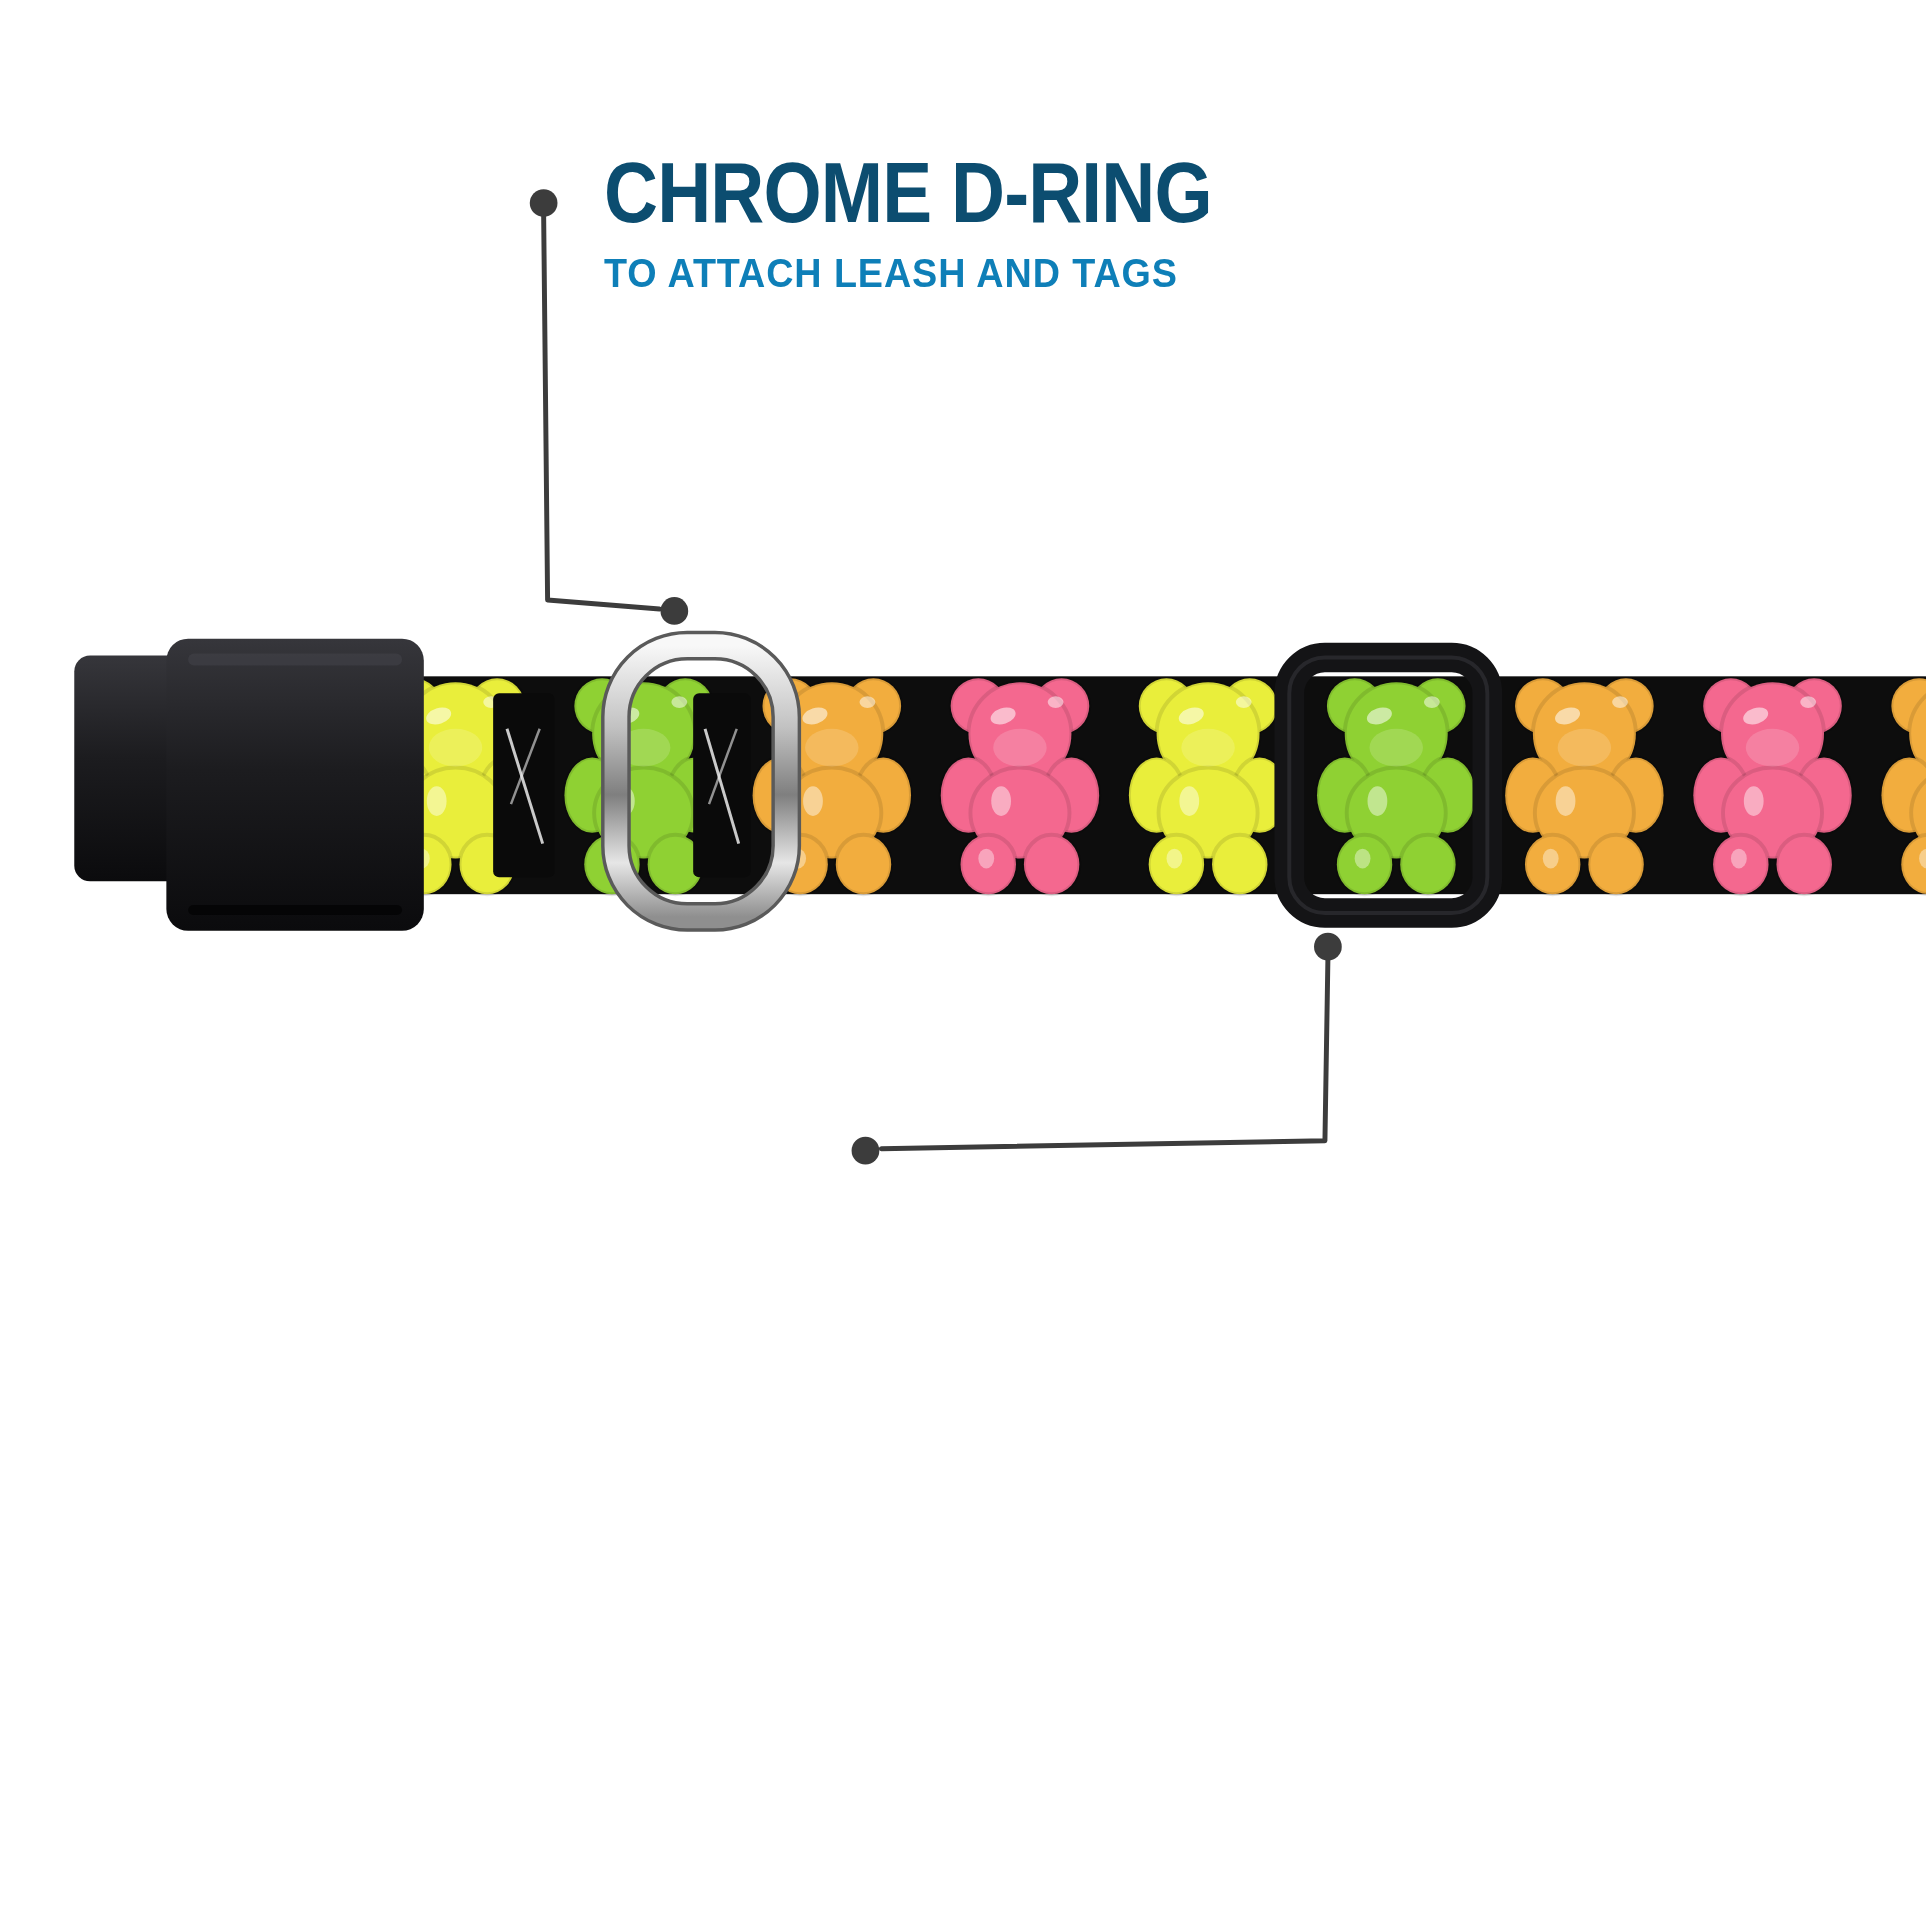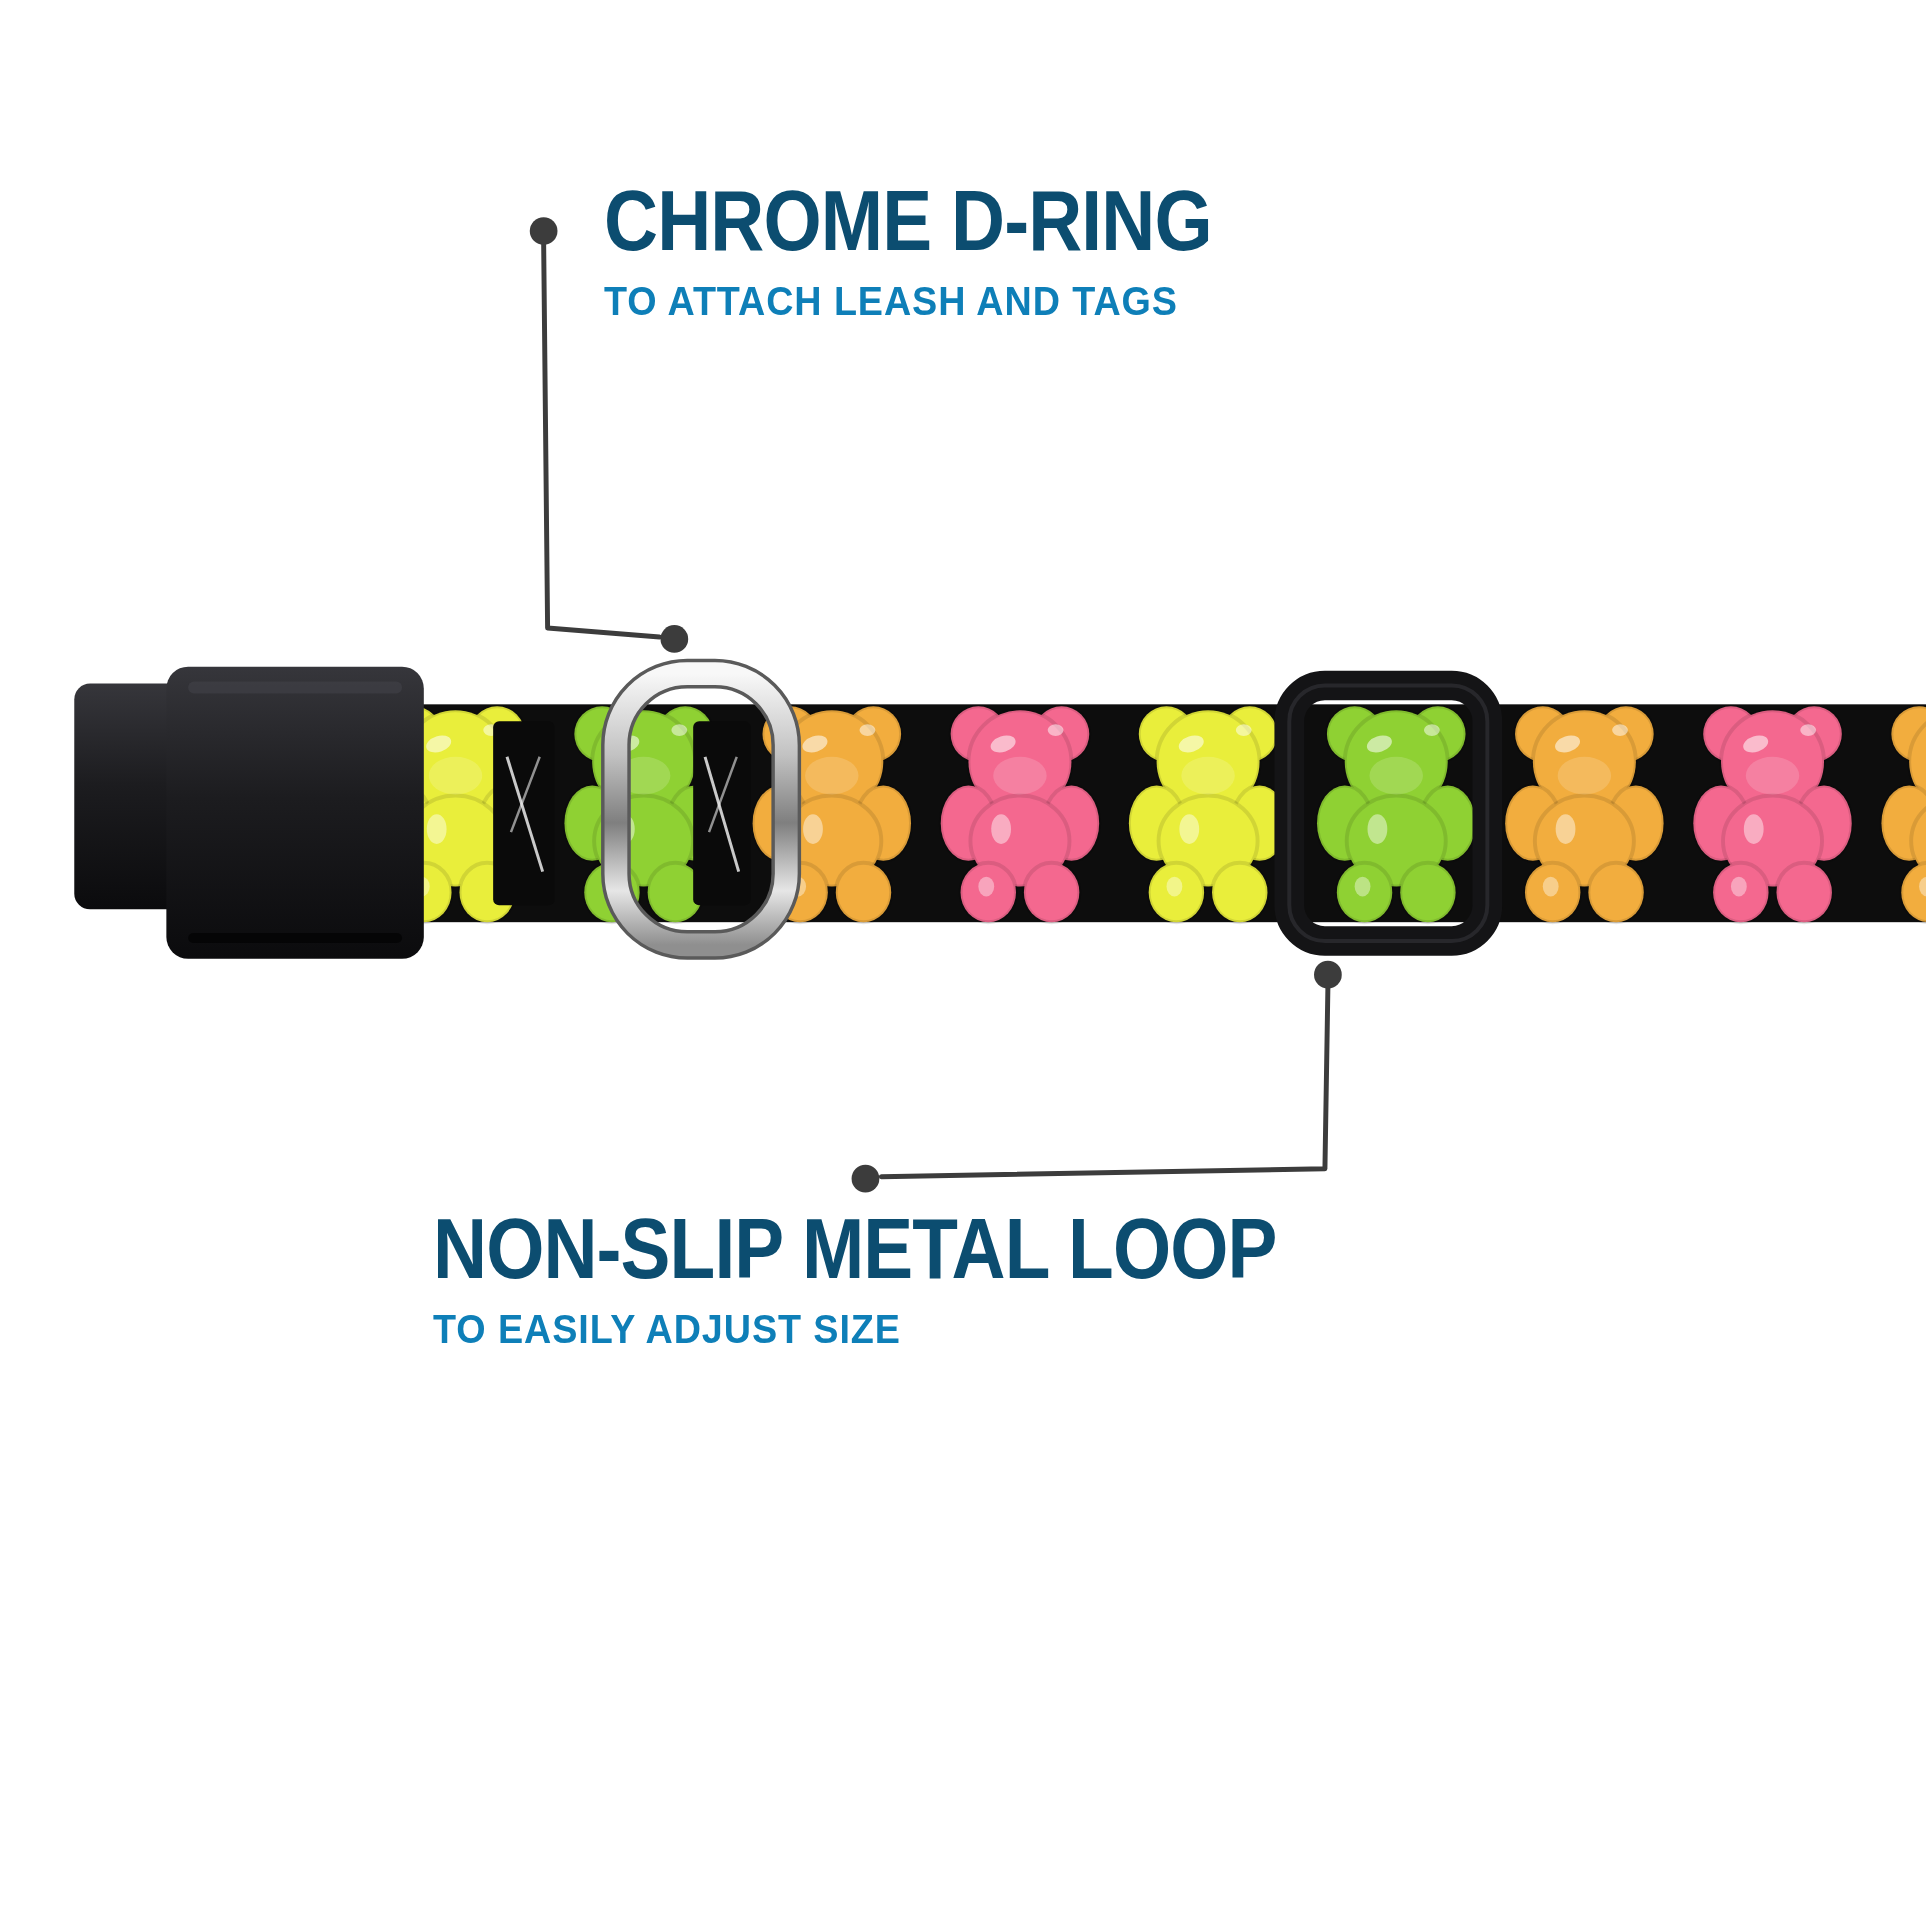--- a/index.html
+++ b/index.html
@@ -1,17 +1,17 @@
 <!DOCTYPE html>
 <html style="--title-color: #0c4d70; --subtitle-color: #0e7fb8; --bear-pink: #f4688f; --bear-yellow: #e9ee3b; --bear-green: #8fd133; --bear-orange: #f2ad3e; --webbing-black: #0d0d0d; --hardware-black: #141416; --callout-gray: #3c3c3c;"><head>
 <meta charset="utf-8">
 <style>
   html,body{margin:0;padding:0;background:#ffffff;}
   body{width:1927px;height:1927px;overflow:hidden;font-family:"Liberation Sans",sans-serif;}
-  .stage{position:relative;width:1927px;height:1814px;background:#ffffff;overflow:hidden;margin-top:28px;}
+  .stage{position:relative;width:1927px;height:1814px;background:#ffffff;overflow:hidden;}
   .scene-svg{position:absolute;left:0;top:0;width:1927px;height:1927px;display:block;}
   .annotation{position:absolute;}
   .anno-top{left:604px;top:150px;}
   .anno-bottom{left:433px;top:1178px;}
   .anno-title{
     font-weight:bold;
     font-size:85px;
     line-height:1.0;
     color:var(--title-color,#0c4d70);
     letter-spacing:-1px;
@@ -127,19 +127,15 @@
       <circle class="callout-dot" cx="1341" cy="956" r="14"></circle>
       <circle class="callout-dot" cx="874" cy="1162" r="14"></circle>
     </g>
   </svg>
 
   <div class="annotation anno-top">
     <div class="anno-title">CHROME D-RING</div>
     <div class="anno-subtitle">TO ATTACH LEASH AND TAGS</div>
   </div>
 
-  <div class="annotation anno-bottom">
-    <div class="anno-title">NON-SLIP METAL LOOP</div>
-    <div class="anno-subtitle">TO EASILY ADJUST SIZE</div>
-  </div>
 
 </div>
 
 
 </body></html>

